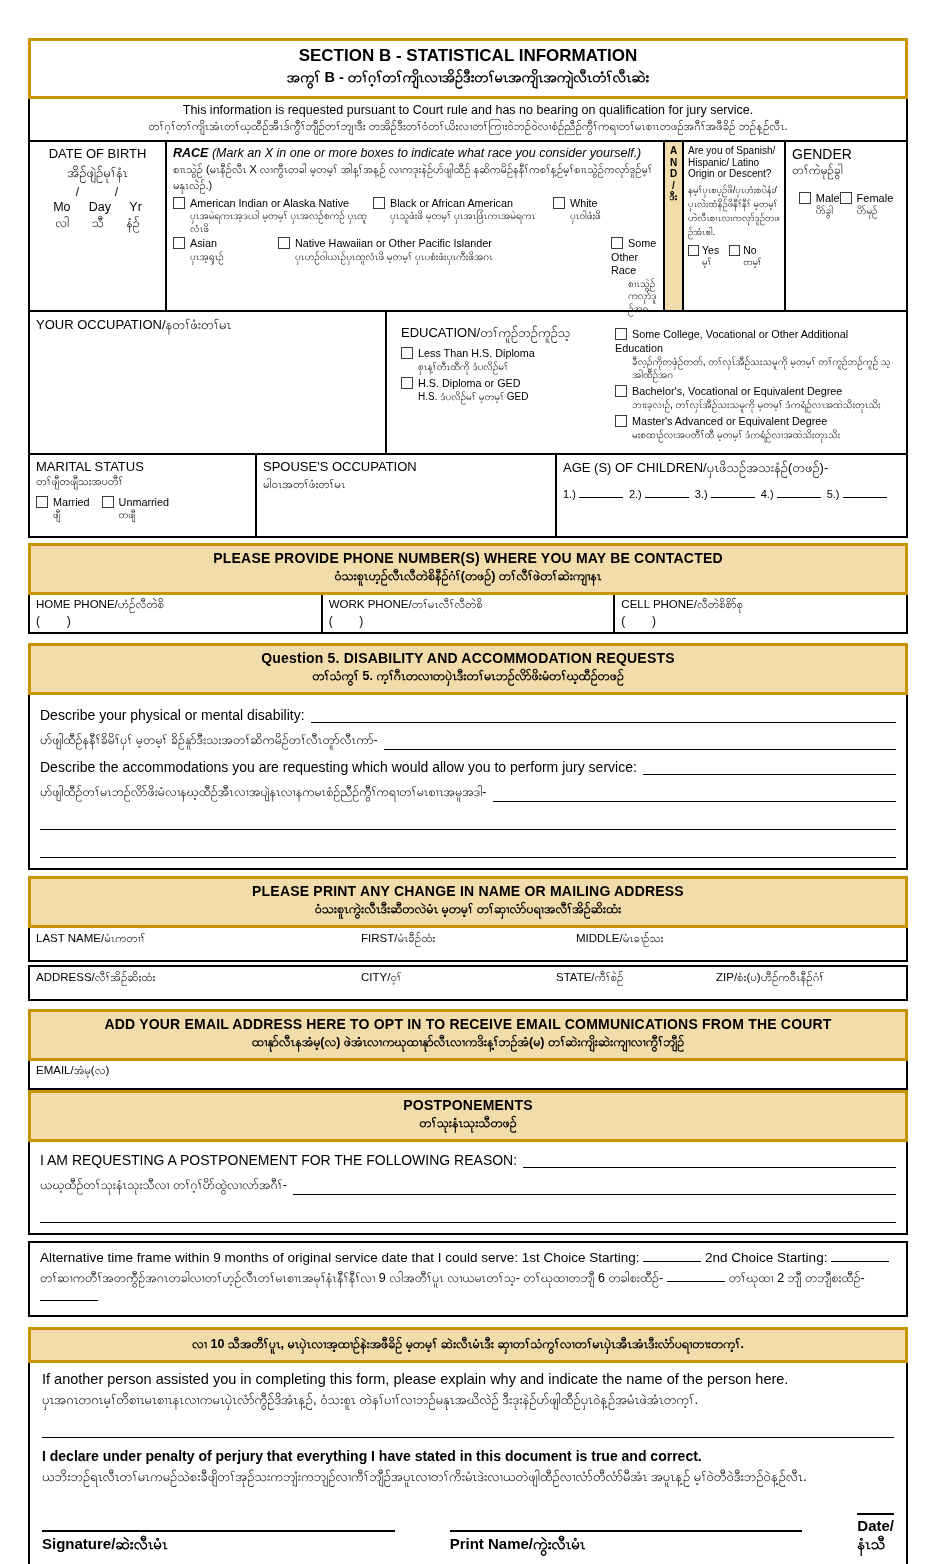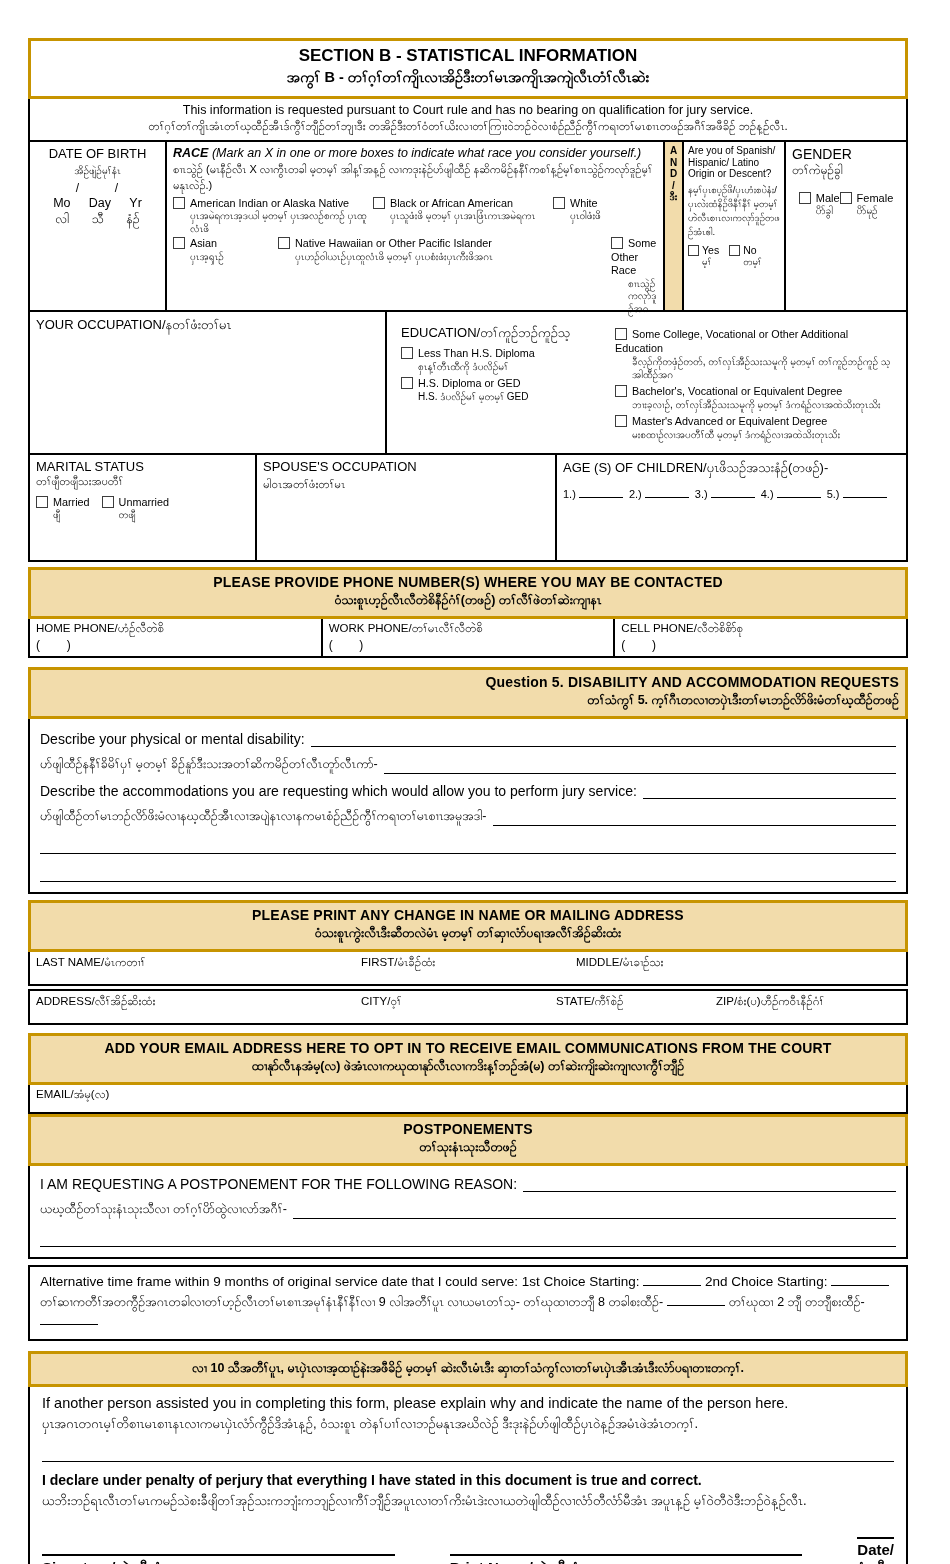--- a/index.html
+++ b/index.html
@@ -39,21 +39,21 @@
 
   
   .stats { border:2px solid #000; border-top:none; }
   .srow { display:flex; }
   .srow + .srow { border-top:2px solid #000; }
   .cell { padding:4px 6px; }
   .cell + .cell { border-left:2px solid #000; }
   .c-title { font-size:13px; }
   .r1 { height:168px; }
   .dob { width:135px; text-align:center; }
-  .dob .c-kar { font-size:10px; margin-top:3px; }
+  .dob .c-kar { font-size:13px; margin-top:3px; }
   .dob .slashes { font-size:12px; margin-top:2px; letter-spacing:1px; }
   .dob .units { display:flex; justify-content:space-around; font-size:12.5px; margin-top:1px; padding:0 8px; }
   .race-cell { flex:1; }
   .race-head { font-size:12.5px; }
   .race-lbl { font-weight:bold; font-style:italic; }
   .race-instr { font-style:italic; }
   .race-kar-instr { font-size:11px; margin:2px 0 3px; }
   .race-row { display:flex; margin-top:2px; }
   .ropt { font-size:10.8px; line-height:1.25; }
   .ropt .okar { padding-left:17px; font-size:10px; }
@@ -79,42 +79,42 @@
 
   .r2 { min-height:117px; }
   .occ { width:355px; font-size:13px; }
   .edu { flex:1; display:flex; padding:8px; }
   .edu-left { width:218px; padding:4px 4px 4px 6px; }
   .edu-right { flex:1; padding:4px 6px 4px 2px; }
   .eopt { font-size:10.8px; margin-top:3px; line-height:1.3; }
   .eopt .okar { padding-left:17px; font-size:10px; }
   .edu-left .eopt:first-of-type { margin-top:4px; }
 
-  .r3 { height:107px; }
+  .r3 { height:83px; }
   .mar { width:225px; }
   .mar .m-kar { font-size:11px; }
   .mar .mopts { display:flex; gap:12px; margin-top:6px; font-size:10.8px; }
   .mar .sub { font-size:10px; padding-left:17px; }
   .spouse { width:300px; }
   .spouse .s-kar { font-size:11.5px; margin-top:3px; }
   .child { flex:1; }
   .child .slots { display:flex; margin-top:6px; font-size:11px; align-items:flex-end; }
   .child .slot { margin-right:6px; white-space:nowrap; }
   .child .slot .bl { width:44px; }
 
   
   .phone-banner { margin-top:5px; }
   .phone-row { display:flex; border:2px solid #000; border-top:none; }
   .ph-cell { flex:1; padding:2px 6px 4px; }
   .ph-cell + .ph-cell { border-left:2px solid #000; }
   .ph-label { font-size:11.5px; }
   .ph-paren { font-size:12px; }
 
   
-  .q5-banner { margin-top:9px;text-align:right; }
+  .q5-banner { margin-top:9px; }
   .dis-box { border:2px solid #000; border-top:none; padding:8px 10px 10px; }
   .dline { display:flex; align-items:flex-end; margin-top:4px; }
   .dline .t-en { font-size:14px; white-space:nowrap; margin-right:6px; }
   .dline .t-kar { font-size:12.5px; white-space:nowrap; margin-right:6px; }
   .dline.karline { margin-top:9px; }
   .fullbl { border-bottom:1.4px solid #000; height:16px; margin-top:12px; }
 
   
   .name-banner { margin-top:6px; }
   .name-row, .addr-row { border:2px solid #000; display:flex; padding:3px 6px 12px; font-size:11.5px; }
@@ -404,21 +404,21 @@
       <span class="t-kar">ယဃ့ထီဉ်တၢ်သုးနံၤသုးသီလၢ တၢ်ဂ့ၢ်ပိာ်ထွဲလၢလာ်အဂီၢ်-</span>
       <span class="bl grow"></span>
     </div>
     <div class="fullbl"></div>
   </div>
   <div class="alt-box">
     <span>Alternative time frame within 9 months of original service date that I could serve: 1st Choice Starting:</span>
     <span class="bl"></span>
     <span>2nd Choice Starting:</span>
     <span class="bl"></span><br>
-    <span class="k">တၢ်ဆၢကတီၢ်အတကွီဉ်အဂၤတခါလၢတၢ်ဟ့ဉ်လီၤတၢ်မၤစၢၤအမုၢ်နံၤနီၢ်နီၢ်လၢ 9 လါအတီၢ်ပူၤ လၢယမၤတၢ်သ့- တၢ်ဃုထၢတဘျီ 8 တခါစးထီဉ်-</span>
+    <span class="k">တၢ်ဆၢကတီၢ်အတကွီဉ်အဂၤတခါလၢတၢ်ဟ့ဉ်လီၤတၢ်မၤစၢၤအမုၢ်နံၤနီၢ်နီၢ်လၢ 9 လါအတီၢ်ပူၤ လၢယမၤတၢ်သ့- တၢ်ဃုထၢတဘျီ 6 တခါစးထီဉ်-</span>
     <span class="bl"></span>
     <span class="k">တၢ်ဃုထၢ 2 ဘျီ တဘျီစးထီဉ်-</span>
     <span class="bl"></span>
   </div>
 
   <div class="banner days-banner">
     <div class="b-kar">လၢ 10 သီအတီၢ်ပူၤ, မၤပှဲၤလၢအ့ထၢဉ်နဲးအဖီခိဉ် မ့တမ့ၢ် ဆဲးလီၤမံၤဒီး ဆှၢတၢ်သံကွၢ်လၢတၢ်မၤပှဲၤအီၤအံၤဒီးလံာ်ပရၢတၢးတက့ၢ်.</div>
   </div>
   <div class="final-box">
     <div class="p-en">If another person assisted you in completing this form, please explain why and indicate the name of the person here.</div>

